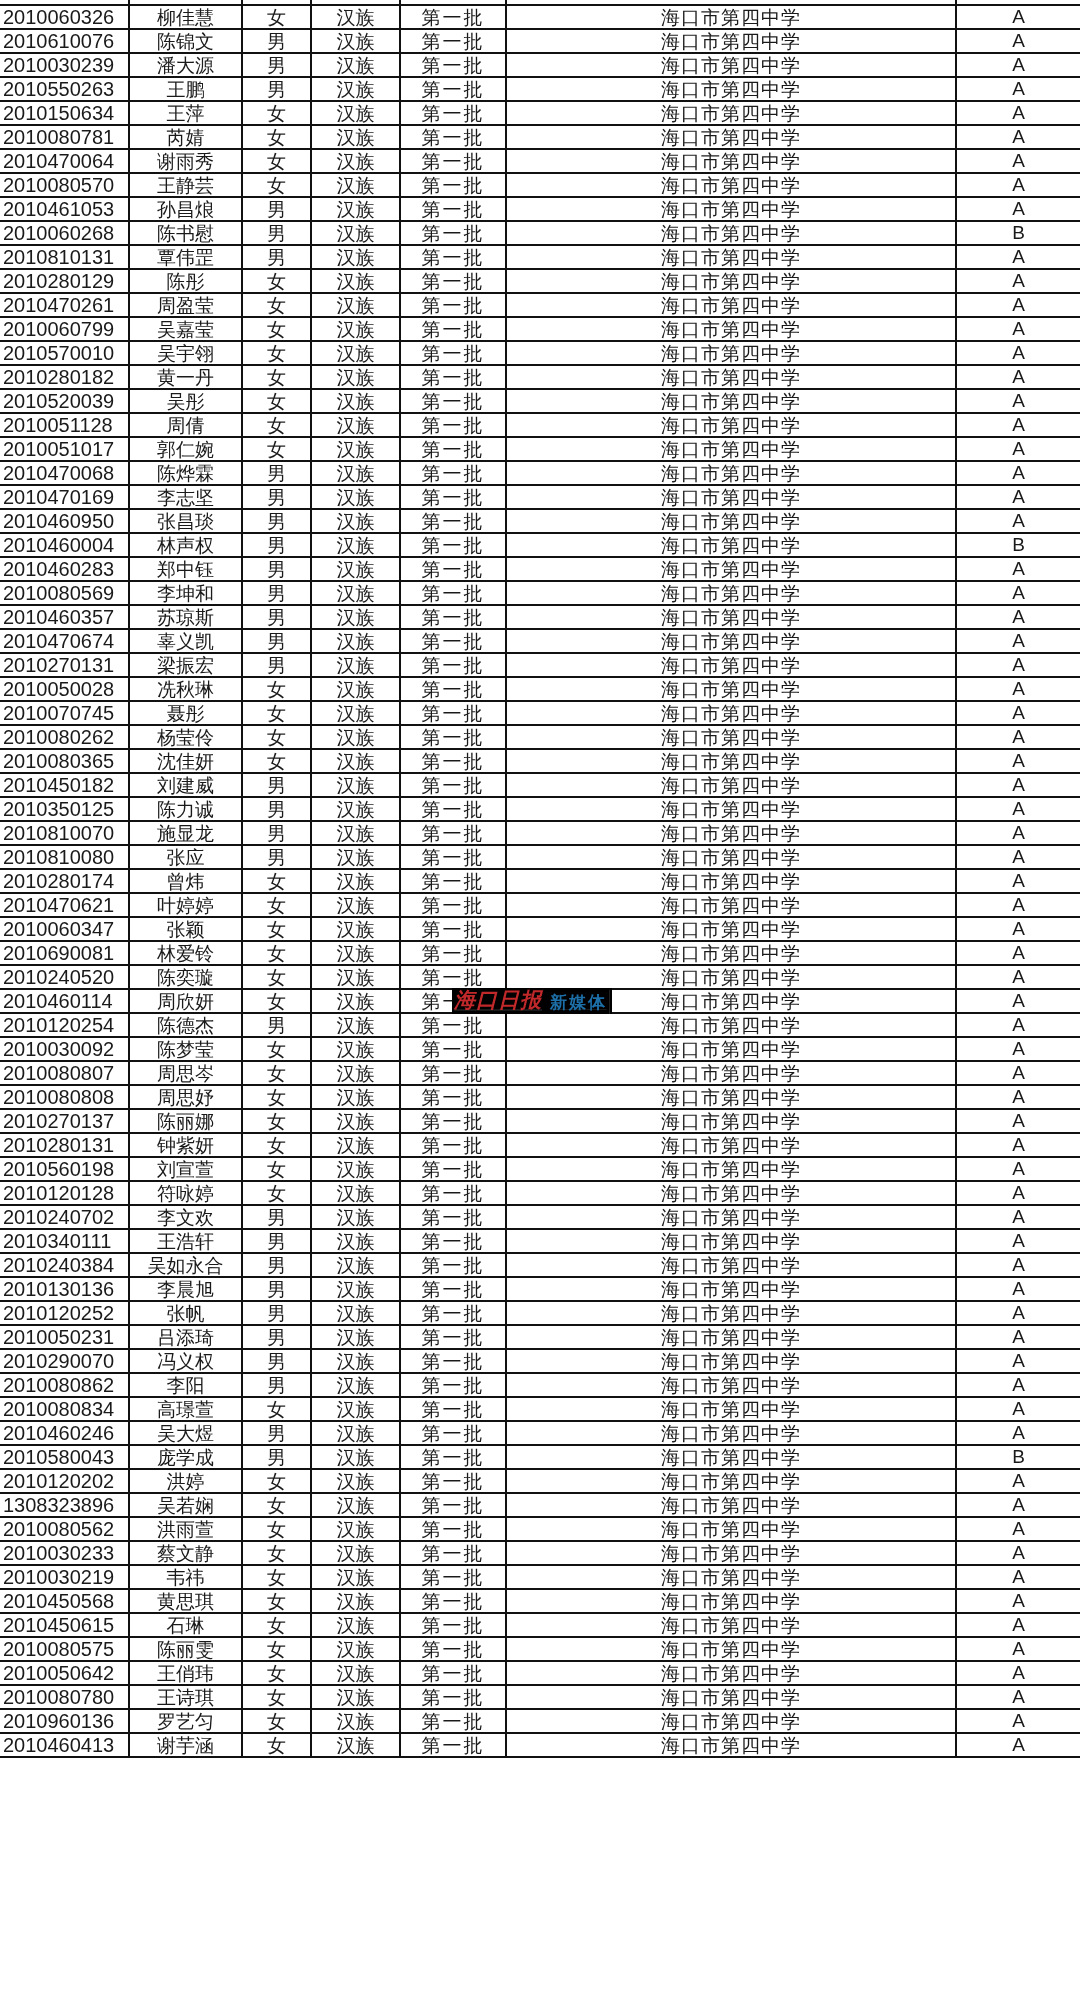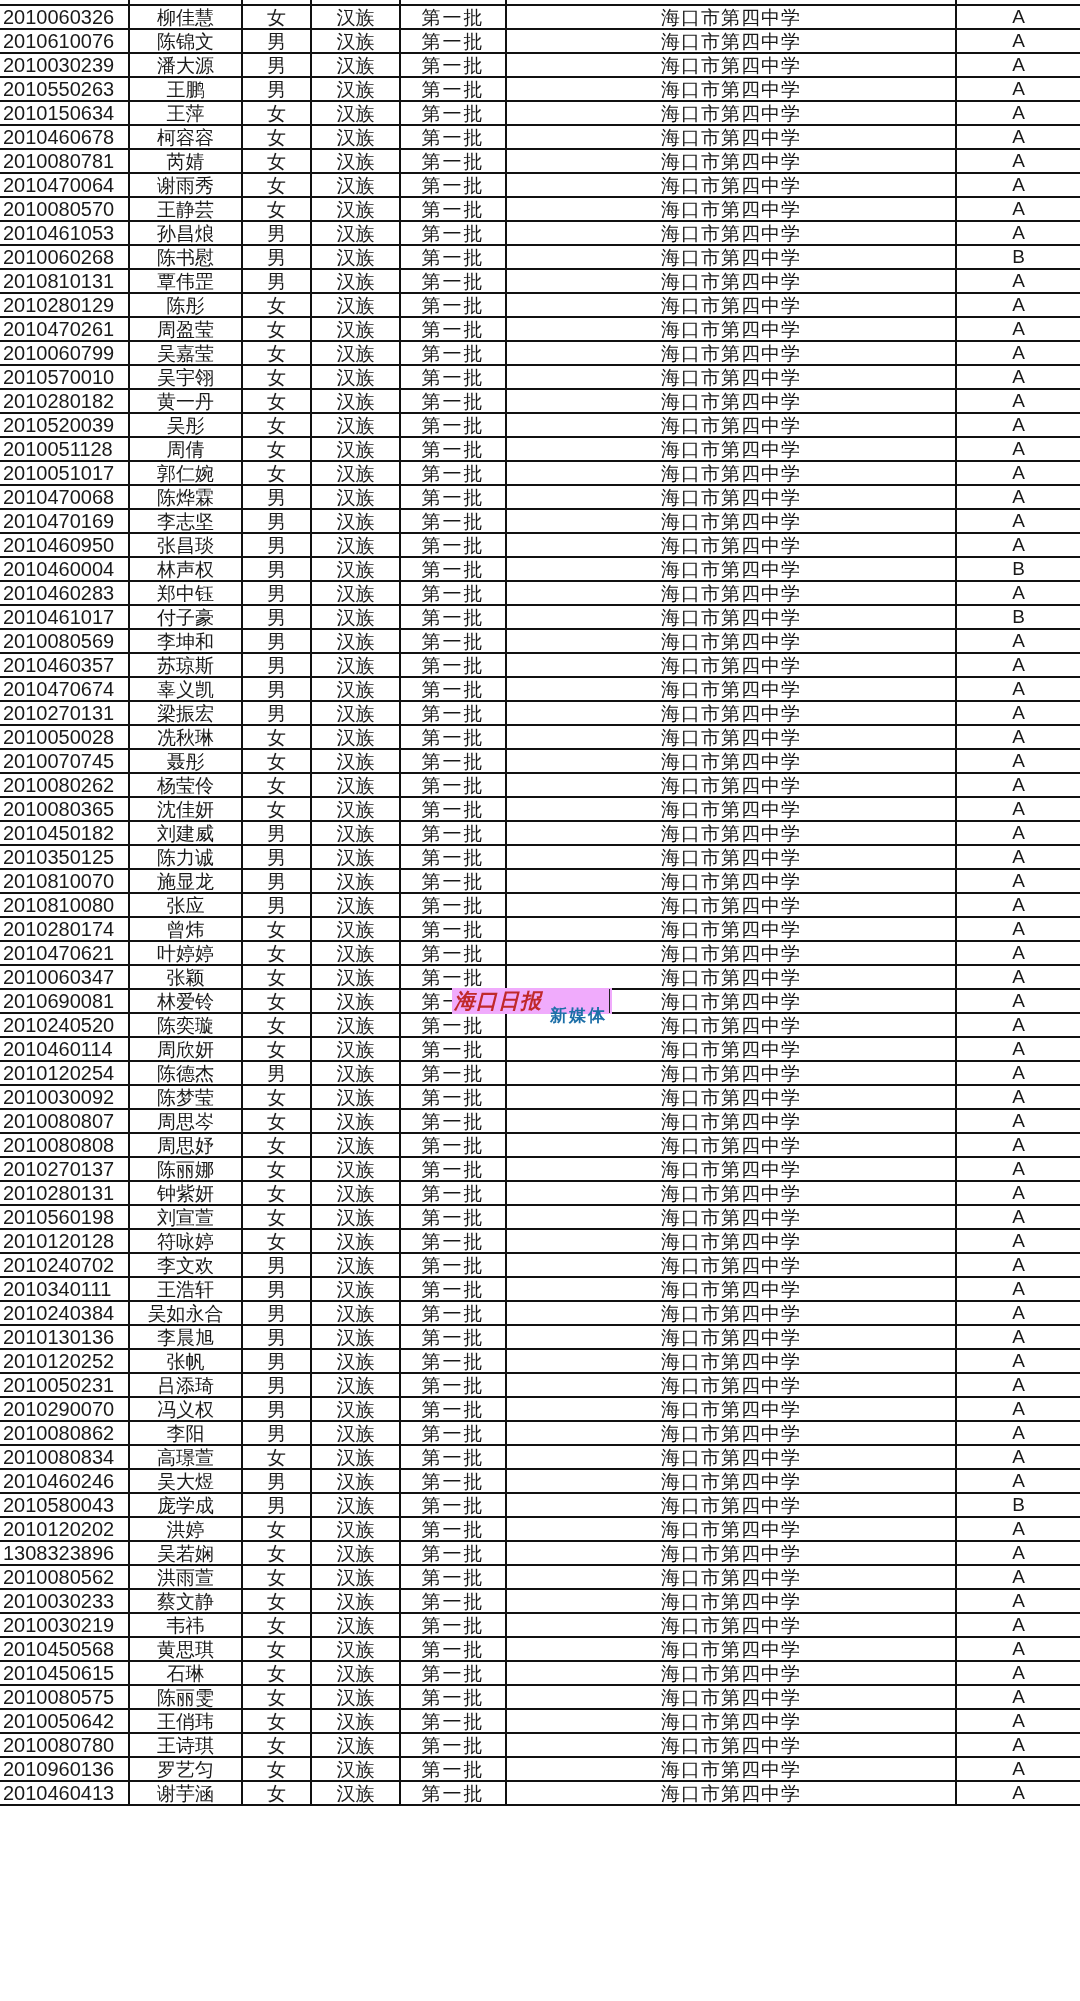--- a/index.html
+++ b/index.html
@@ -9,22 +9,22 @@
   .top-edge { position: absolute; left: 0; top: 0; width: 1080px; height: 6px;
               border-bottom: 2px solid #111; box-sizing: border-box; background: #fff; }
   .top-edge .v { position: absolute; top: 0; height: 6px; border-left: 2px solid #111; }
   table { position: absolute; left: 0; top: 4px; border-collapse: collapse; table-layout: fixed; width: 1080px; padding-left: 26px; }
   td { border: 2px solid #111; height: 22px; padding: 0; font-size: 19px; line-height: 22px;
        text-align: center; white-space: nowrap; overflow: hidden; }
   td.c-id { text-align: left; padding-left: 3px; font-family: "Liberation Sans", sans-serif; font-size: 20px; border-left: none; }
   td.c-grade { font-family: "Liberation Sans", sans-serif; font-size: 19px; border-right: none; }
   td.c-school { letter-spacing: 1px; }
   td.c-batch { letter-spacing: 2px; }
-  .watermark { position: absolute; left: 452px; top: 988px; height: 26px; display: flex; align-items: center;
-               background: #f0abfc; padding: 0 2px; }
+  .watermark { position: absolute; left: 452px; top: 988px; height: 26px; display: flex; align-items: flex-end;
+               background: #000000; padding: 0 2px; text-decoration: underline; }
   .wm-red { color: #c0282a; font-family: "DejaVu Serif", serif; font-style: italic; font-size: 21px; font-weight: bold; letter-spacing: 1px; }
   .wm-blue { color: #1d6fa8; font-family: "DejaVu Sans", sans-serif; font-weight: bold; font-size: 17px; letter-spacing: 2px; margin-left: 8px; margin-top: 28px; }
   .wm-caret { display: inline-block; width: 1px; height: 24px; background: #222; margin-left: 2px; }
 </style>
 </head>
 <body>
 
 <div class="sheet">
   <div class="top-edge">
     <span class="v" style="left:128px"></span>
@@ -84,29 +84,20 @@
         <tr>
           <td class="c-id">2010150634</td>
           <td class="c-name">王萍</td>
           <td class="c-gender">女</td>
           <td class="c-ethnic">汉族</td>
           <td class="c-batch">第一批</td>
           <td class="c-school">海口市第四中学</td>
           <td class="c-grade">A</td>
         </tr>
         <tr>
-          <td class="c-id">2010460678</td>
-          <td class="c-name">柯容容</td>
-          <td class="c-gender">女</td>
-          <td class="c-ethnic">汉族</td>
-          <td class="c-batch">第一批</td>
-          <td class="c-school">海口市第四中学</td>
-          <td class="c-grade">A</td>
-        </tr>
-        <tr>
           <td class="c-id">2010080781</td>
           <td class="c-name">芮婧</td>
           <td class="c-gender">女</td>
           <td class="c-ethnic">汉族</td>
           <td class="c-batch">第一批</td>
           <td class="c-school">海口市第四中学</td>
           <td class="c-grade">A</td>
         </tr>
         <tr>
           <td class="c-id">2010470064</td>
@@ -262,29 +253,20 @@
           <td class="c-grade">B</td>
         </tr>
         <tr>
           <td class="c-id">2010460283</td>
           <td class="c-name">郑中钰</td>
           <td class="c-gender">男</td>
           <td class="c-ethnic">汉族</td>
           <td class="c-batch">第一批</td>
           <td class="c-school">海口市第四中学</td>
           <td class="c-grade">A</td>
-        </tr>
-        <tr>
-          <td class="c-id">2010461017</td>
-          <td class="c-name">付子豪</td>
-          <td class="c-gender">男</td>
-          <td class="c-ethnic">汉族</td>
-          <td class="c-batch">第一批</td>
-          <td class="c-school">海口市第四中学</td>
-          <td class="c-grade">B</td>
         </tr>
         <tr>
           <td class="c-id">2010080569</td>
           <td class="c-name">李坤和</td>
           <td class="c-gender">男</td>
           <td class="c-ethnic">汉族</td>
           <td class="c-batch">第一批</td>
           <td class="c-school">海口市第四中学</td>
           <td class="c-grade">A</td>
         </tr>

